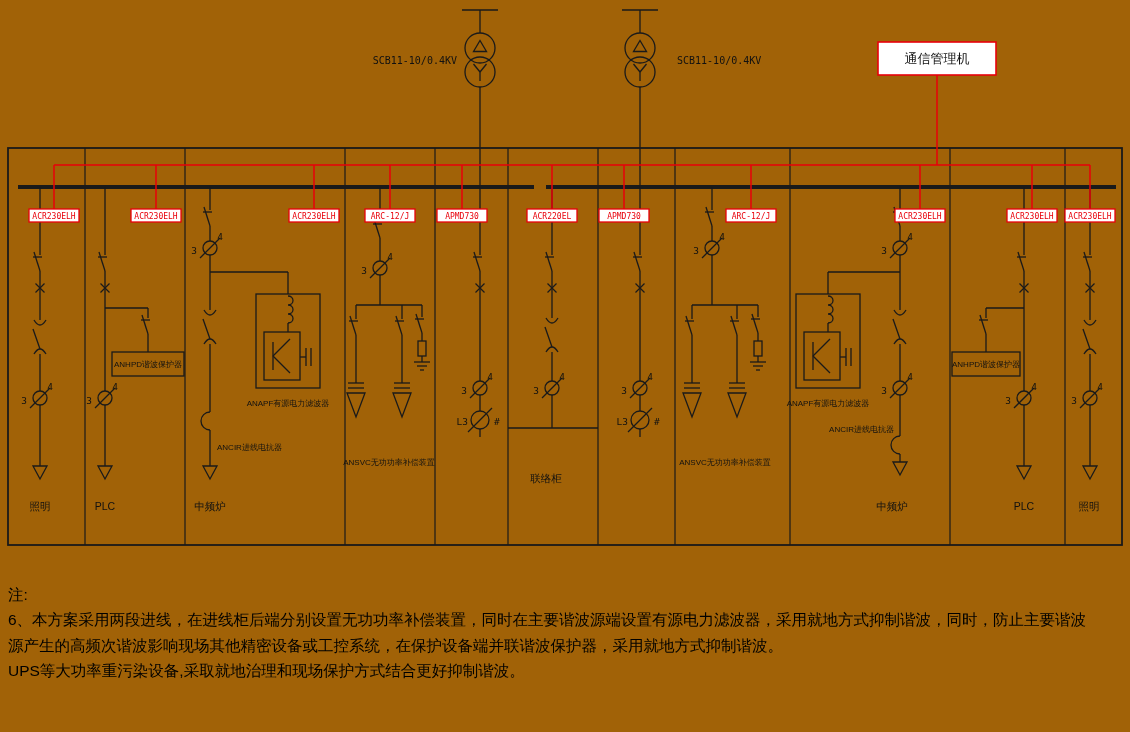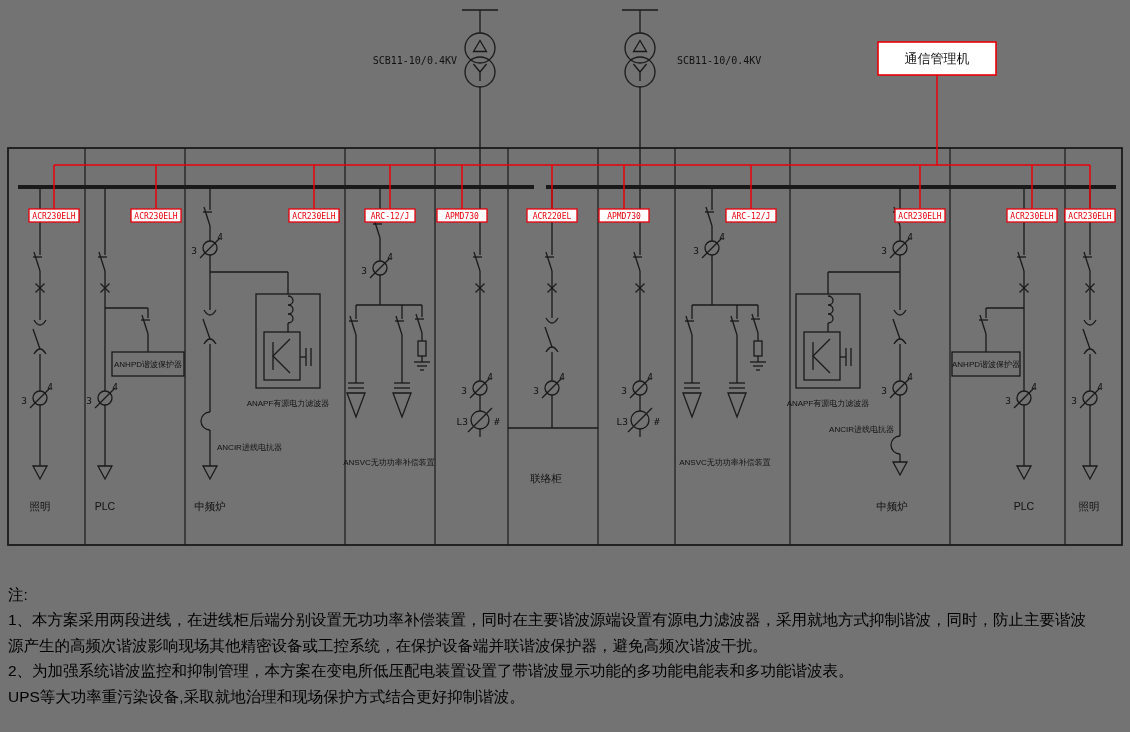--- a/index.html
+++ b/index.html
@@ -1,16 +1,16 @@
 <!DOCTYPE html>
 <html><head>
 <meta charset="utf-8">
 <style>
   html,body{margin:0;padding:0;background:#fff}
-  .stage{position:relative;width:1130px;height:732px;background:#737373;overflow:hidden;
+  .stage{position:relative;width:1130px;height:732px;background:#a16207;overflow:hidden;
          font-family:"Liberation Sans",sans-serif}
   #diagram{position:absolute;left:0;top:0}
   #diagram line,#diagram rect,#diagram path,#diagram circle{stroke:#1a1a1a;stroke-width:1.3;fill:none}
   #diagram use{stroke:#1a1a1a;stroke-width:1.3;fill:none}
   #diagram .bus{stroke-width:4}
   #diagram .border{stroke-width:1.8}
   #diagram .divider{stroke-width:1.2}
   #diagram .redln line{stroke:#e8000a;stroke-width:1.5}
   #diagram .commbox{stroke:#e8000a;stroke-width:1.6;fill:#fff}
   #diagram .mbox{stroke:#e8000a;stroke-width:1.3;fill:#fff}
@@ -353,18 +353,17 @@
     <text class="mlabel" x="920" y="218.5">ACR230ELH</text>
     <rect class="mbox" x="1007" y="209" width="50" height="13"></rect>
     <text class="mlabel" x="1032" y="218.5">ACR230ELH</text>
     <rect class="mbox" x="1065" y="209" width="50" height="13"></rect>
     <text class="mlabel" x="1090" y="218.5">ACR230ELH</text>
   </g>
 </svg>
 
 <div class="notes">
   <div>注:</div>
-  <div>1、本方案采用两段进线，在进线柜后端分别设置无功功率补偿装置，同时在主要谐波源端设置有源电力滤波器，采用就地方式抑制谐波，同时，防止主要谐波</div>
-  <div>源产生的高频次谐波影响现场其他精密设备或工控系统，在保护设备端并联谐波保护器，避免高频次谐波干扰。</div>
-  <div>2、为加强系统谐波监控和抑制管理，本方案在变电所低压配电装置设置了带谐波显示功能的多功能电能表和多功能谐波表。</div>
+  <div>6、本方案采用两段进线，在进线柜后端分别设置无功功率补偿装置，同时在主要谐波源端设置有源电力滤波器，采用就地方式抑制谐波，同时，防止主要谐波</div>
+  <div>源产生的高频次谐波影响现场其他精密设备或工控系统，在保护设备端并联谐波保护器，采用就地方式抑制谐波。</div>
   <div>UPS等大功率重污染设备,采取就地治理和现场保护方式结合更好抑制谐波。</div>
 </div>
 </div>
 
 </body></html>

